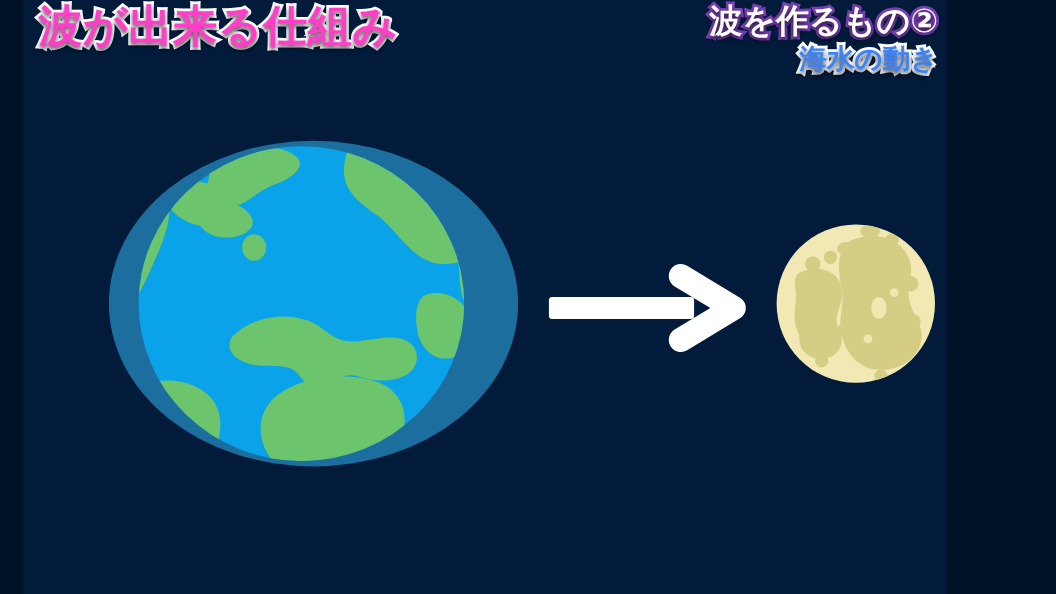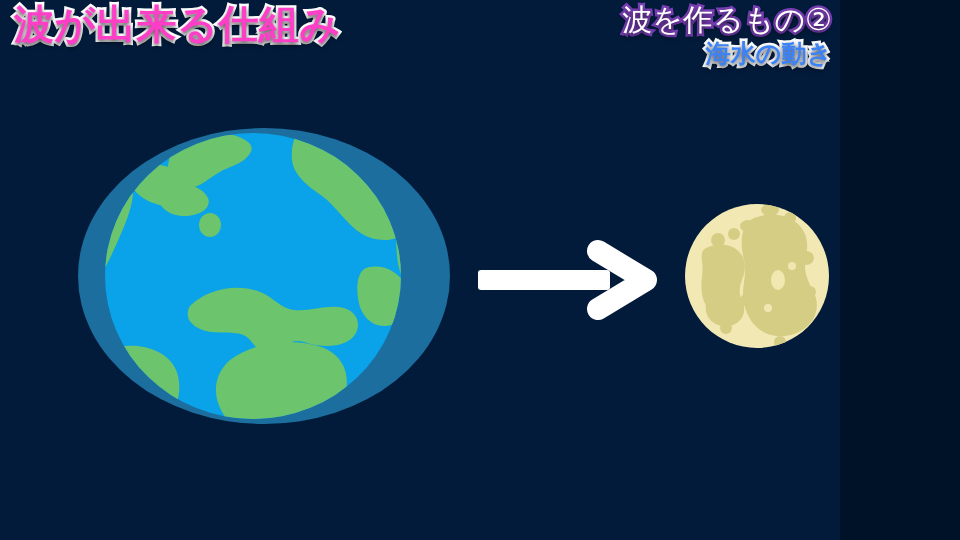--- a/index.html
+++ b/index.html
@@ -10,20 +10,21 @@
   }
   body {
     font-family: "DejaVu Sans", "Liberation Sans", sans-serif;
   }
   #stage {
     position: relative;
     width: 840px;
     height: 540px;
     overflow: hidden;
     background: #021b3a;
+    margin-left: 21px;
   }
 
   
   #title-main {
     position: absolute;
     left: 14px;
     top: 2px;
     font-size: 40px;
     font-weight: 700;
     line-height: 1.12;
@@ -40,21 +41,21 @@
   
   #subtitle-block {
     position: absolute;
     right: 8px;
     top: 4px;
     text-align: right;
     line-height: 1.08;
   }
   #subtitle-line1 {
     font-size: 30px;
-    font-weight: 400;
+    font-weight: 700;
     color: #ffffff;
     -webkit-text-stroke: 5px #7a3fb5;
     paint-order: stroke fill;
     text-shadow: 0 3px 5px rgba(0,0,0,0.7);
     white-space: nowrap;
     display: block;
   }
   #subtitle-line2 {
     font-size: 25px;
     font-weight: 700;

